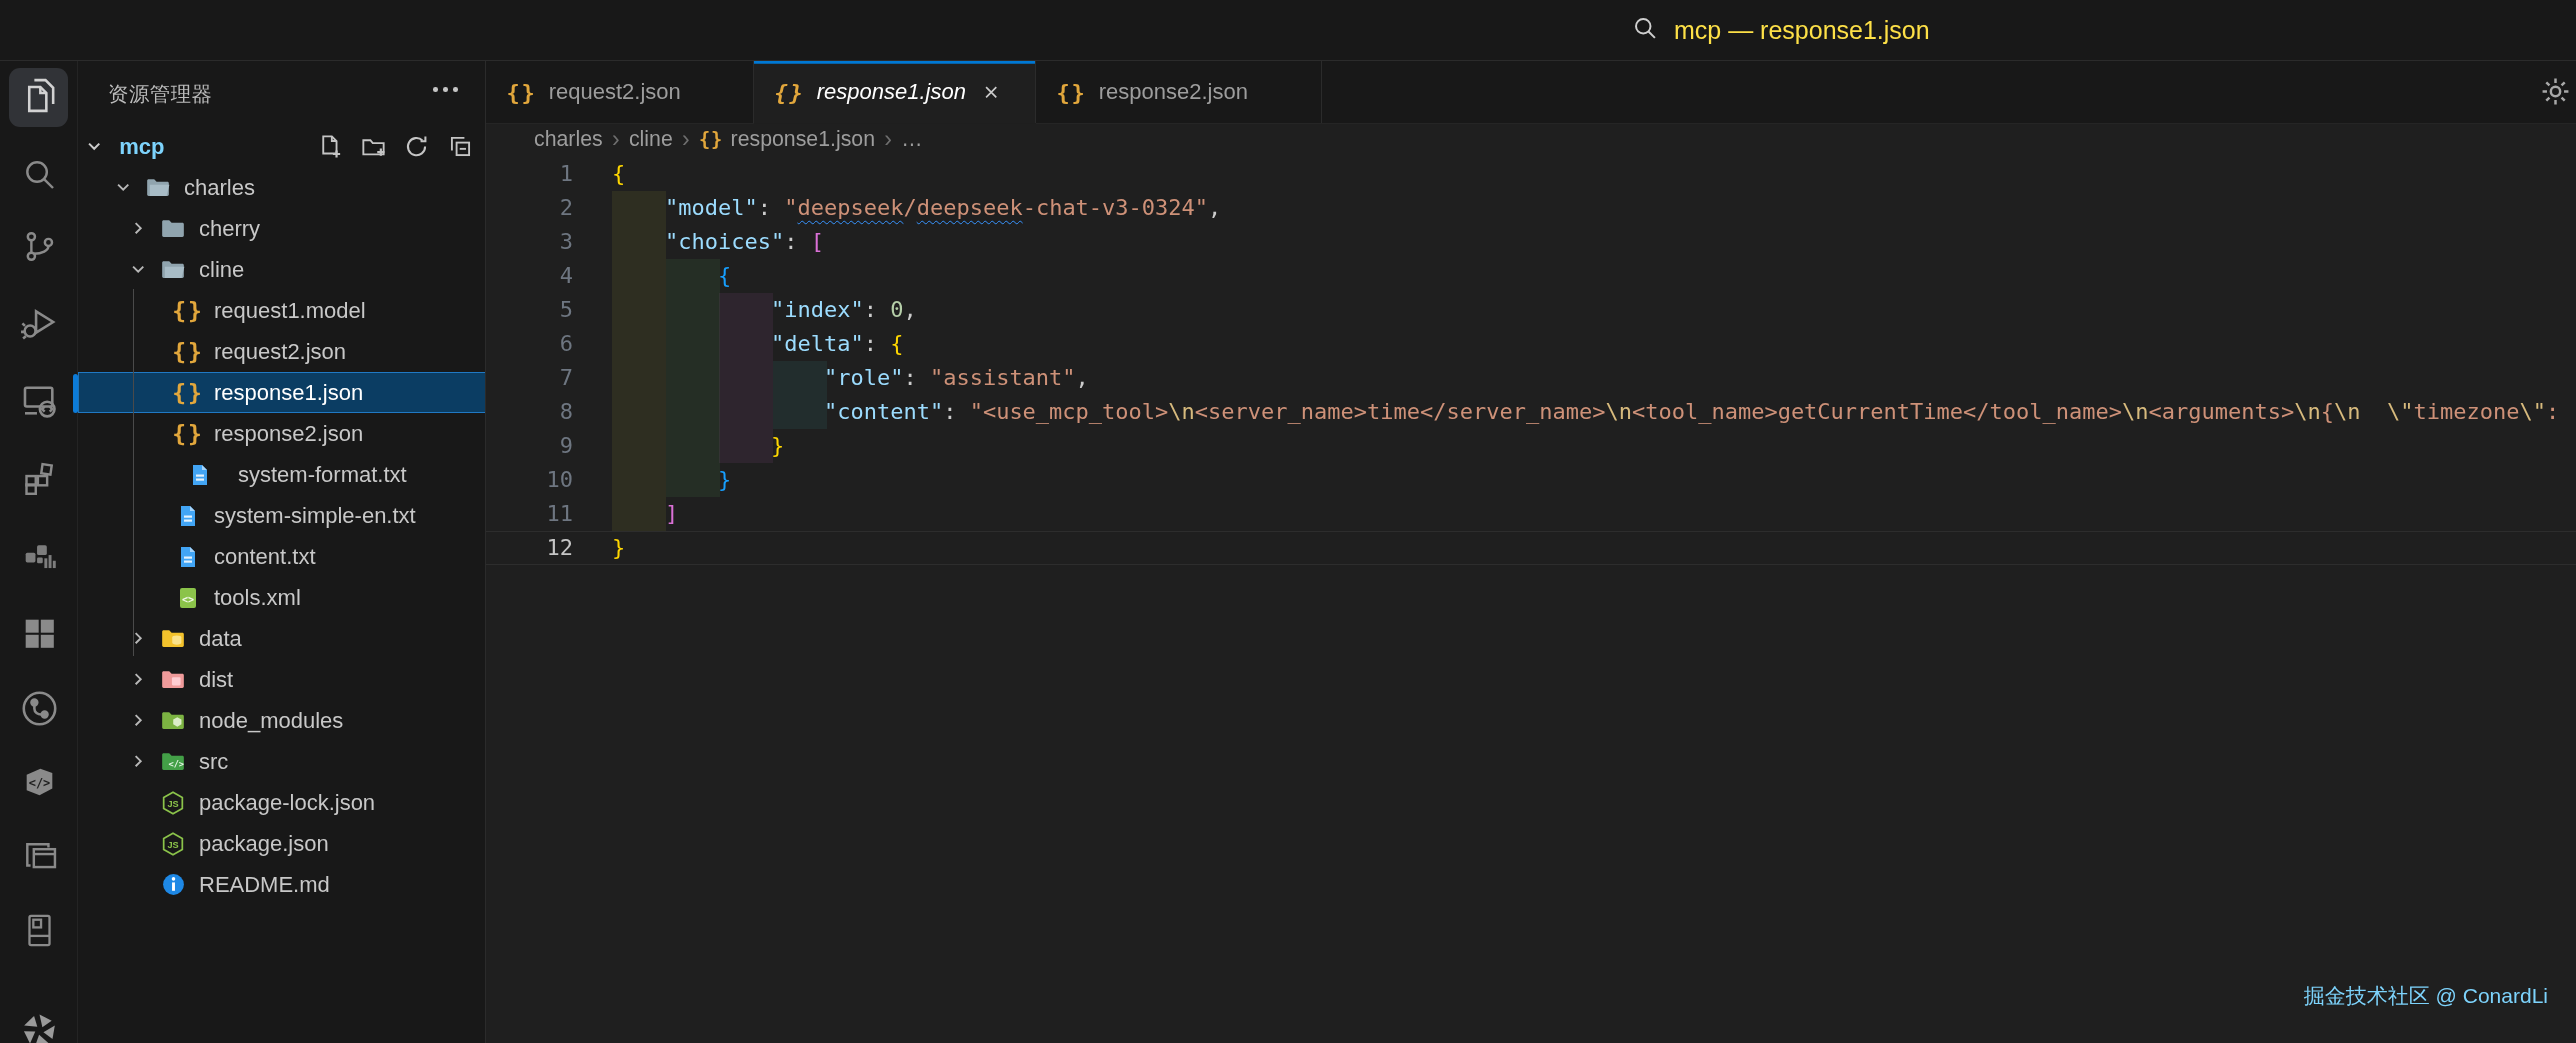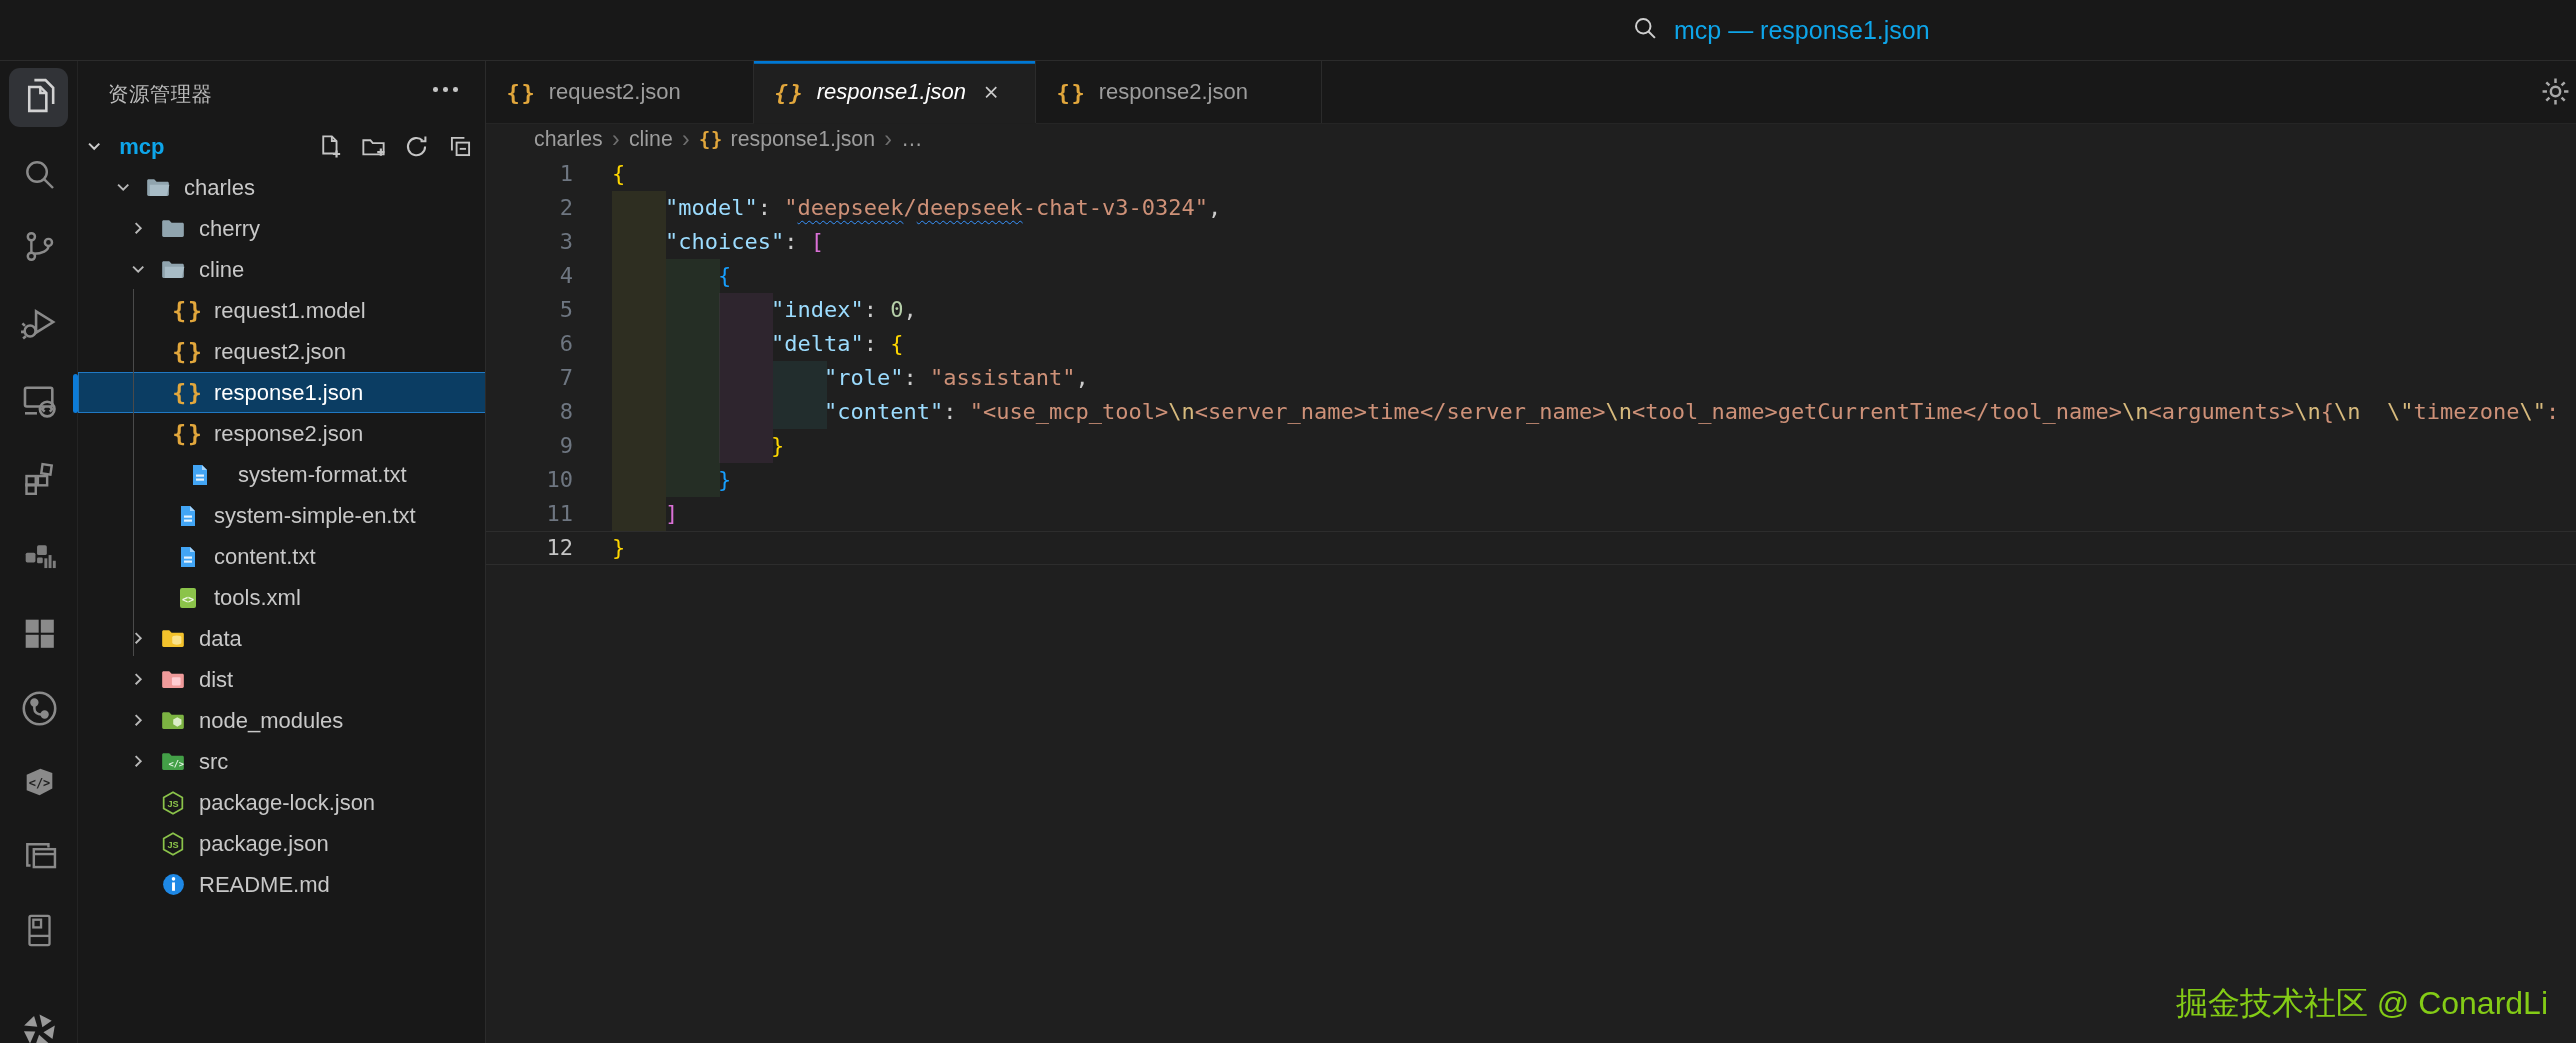--- a/index.html
+++ b/index.html
@@ -1,34 +1,34 @@
 <!DOCTYPE html>
 <html style="font-size:15px"><head>
 <meta charset="utf-8">
 <style>
   html,body{margin:0;padding:0;background:#1f1f1f;width:2576px;height:1043px;overflow:hidden;
     font-family:"Liberation Sans",sans-serif;-webkit-font-smoothing:antialiased;}
   .abs{position:absolute;box-sizing:border-box}
   
   #titlebar{left:0;top:0;width:2576px;height:61px;background:#181818;border-bottom:0.9px solid #2b2b2b}
   #command-center{position:absolute;left:1631px;top:0;height:61px;display:flex;align-items:center;gap:15px;
-    color:#0ea5e9;font-size:25px}
+    color:#fde047;font-size:25px}
   
   #activitybar{left:0;top:61px;width:78px;height:982px;background:#181818;border-right:0.9px solid #242424;overflow:hidden}
   .act-item{position:absolute;left:0;width:78px;height:74px;display:flex;align-items:center;justify-content:center}
   .act-box{position:absolute;left:9.3px;width:59px;height:59px;border-radius:11px;background:#313337}
   #sash-indicator{left:73px;top:374px;width:4.6px;height:39px;background:#0c7bd8;border-radius:2.8px}
   
   #sidebar{left:78px;top:61px;width:408px;height:982px;background:#181818;border-right:0.9px solid #2b2b2b;overflow:hidden}
   #sidebar-title-row{position:absolute;left:0;top:0;width:408px;height:65px;display:flex;align-items:center}
   #sidebar-title{margin-left:30px;font-size:20.4px;color:#bbbbbb;letter-spacing:0.5px}
   #more-actions{position:absolute;right:28px;top:26px;display:flex;gap:5.6px;cursor:pointer}
   #more-actions i{width:4.6px;height:4.6px;border-radius:50%;background:#c5c5c5;display:block}
   #section-row{position:absolute;left:0;top:65px;width:408px;height:41px;display:flex;align-items:center}
-  #section-label{font-size:22px;font-weight:700;color:#0ea5e9;margin-left:4.6px}
+  #section-label{font-size:22px;font-weight:700;color:#7dd3fc;margin-left:4.6px}
   #section-actions{position:absolute;right:13px;display:flex;gap:18.6px;align-items:center}
   #section-actions .sa{width:25px;height:25px;display:flex;align-items:center;justify-content:center}
   #tree{position:absolute;left:0;top:106px;width:408px}
   .row{height:41px;display:flex;align-items:center;font-size:22px;color:#c8c8c8;position:relative;cursor:pointer}
   .row.selected{background:#0b3d63;box-shadow:inset 0 0 0 0.9px #2079c4;color:#ffffff}
   .chev{width:31px;display:flex;align-items:center;justify-content:flex-start;flex:none}
   .ficon{width:28px;margin-right:12px;display:flex;align-items:center;justify-content:center;flex:none}
   .fi-json{font-family:"DejaVu Sans Mono",monospace;font-weight:700;font-size:23px;color:#e2a73c;letter-spacing:1.9px}
   #tree-guide{position:absolute;left:55px;top:228px;width:0.9px;height:367px;background:#4a4a4a}
   
@@ -50,21 +50,21 @@
   #bands,#lines{position:absolute;left:0;top:0;width:2090px}
   .band{position:absolute;width:54px;height:34px}
   .line{height:34px;display:flex;align-items:center;font-family:"DejaVu Sans Mono",monospace;font-size:22px;line-height:34px}
   .line .ln{width:87px;text-align:right;color:#6e7681;flex:none}
   .line .code{margin-left:39px;white-space:pre;color:#d4d4d4}
   .line.current{box-shadow:inset 0 0.9px 0 #2d2d2d,inset 0 -0.9px 0 #2d2d2d}
   .line.current .ln{color:#c6c6c6}
   .t-key{color:#9cdcfe}.t-str{color:#ce9178}.t-esc{color:#d7ba7d}.t-num{color:#b5cea8}
   .t-pun{color:#cccccc}.t-b1{color:#ffd700}.t-b2{color:#da70d6}.t-b3{color:#179fff}
   .sq{text-decoration:underline wavy #3794ff 1.4px;text-underline-offset:4.6px}
-  #watermark{position:absolute;right:28px;bottom:17px;font-size:32px;color:#84cc16}
+  #watermark{position:absolute;right:28px;bottom:33px;font-size:21px;color:#7dd3fc}
 </style>
 </head>
 <body>
 
 <div id="titlebar" class="abs">
   <div id="command-center">
     <span>
       <svg width="28" height="28" viewBox="0 0 24 24" fill="none" stroke="#cfcfcf" stroke-width="1.7">
         <circle cx="10.5" cy="10.5" r="6.2"></circle>
           <path d="M15 15l5.5 5.5"></path>

